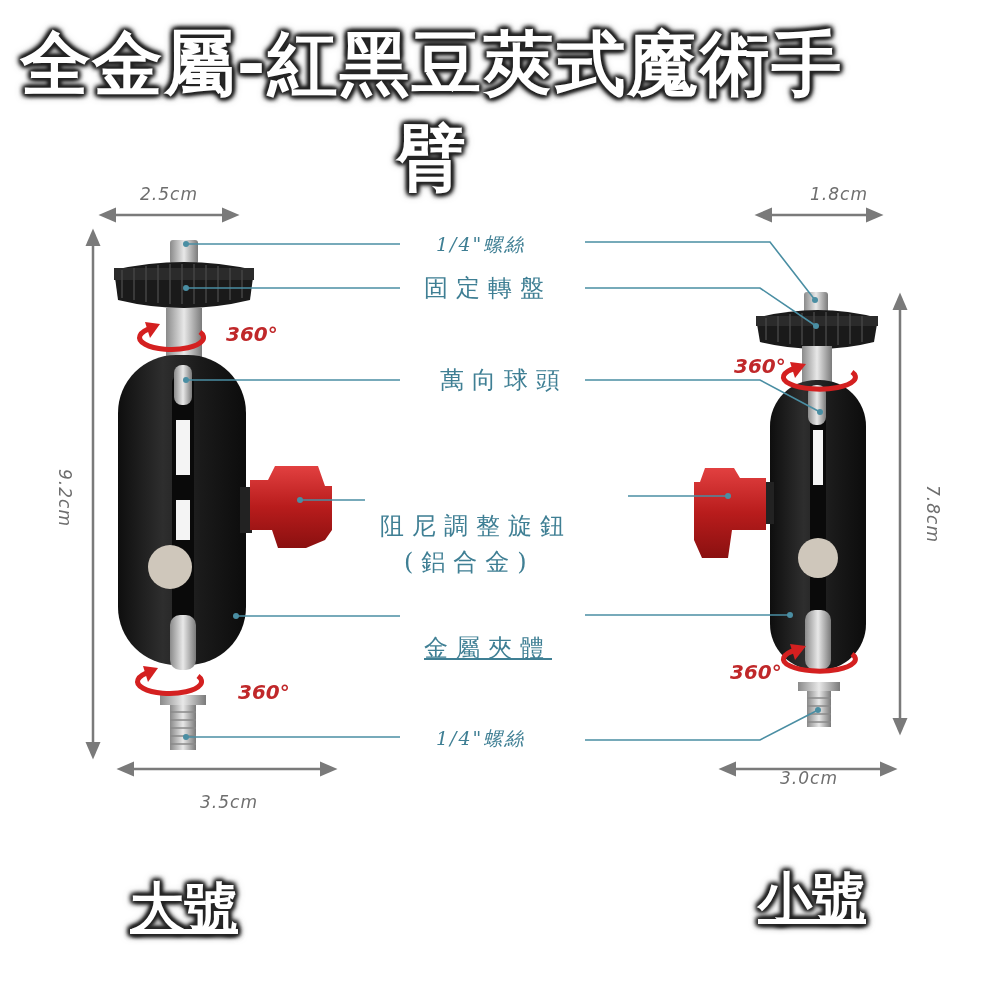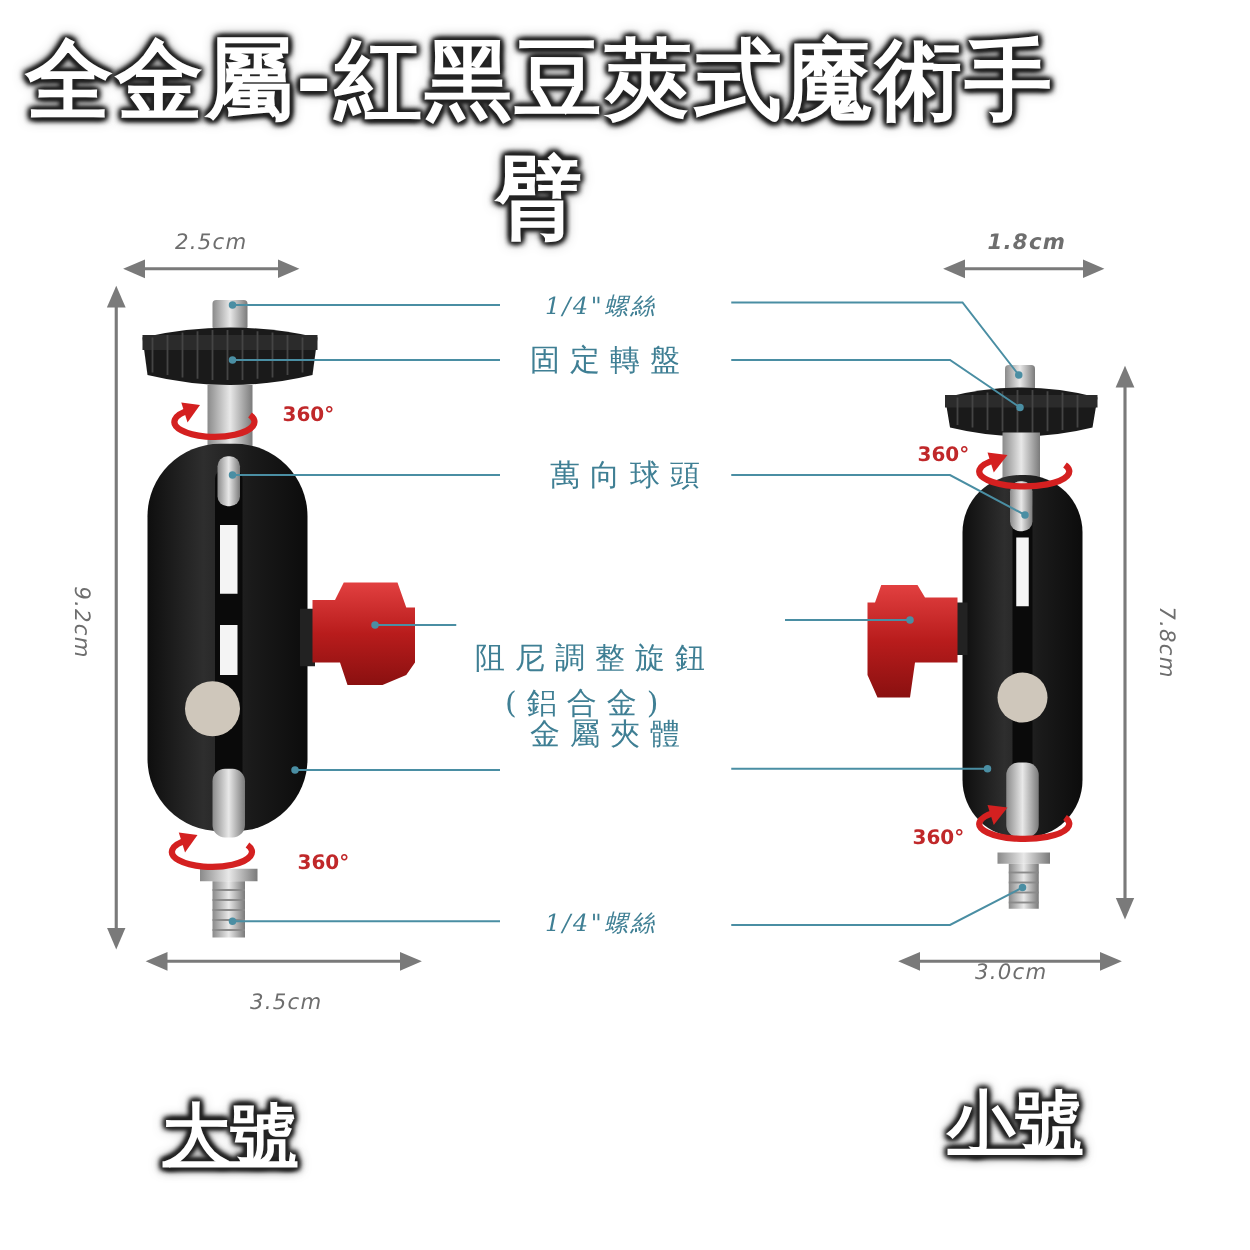--- a/index.html
+++ b/index.html
@@ -6,21 +6,21 @@
   body{width:1000px;height:1000px;position:relative;overflow:hidden;font-family:"DejaVu Sans",sans-serif;}
   .title{position:absolute;left:0;top:18px;width:864px;text-align:center;font-size:70px;font-weight:bold;color:#ffffff;
     letter-spacing:2px;
     text-shadow:0 0 3px #222,0 0 6px #333,2px 2px 4px #111,-2px -2px 4px #111,2px -2px 4px #111,-2px 2px 4px #111,0 0 10px #555;}
   .size-label{position:absolute;font-size:54px;font-weight:bold;color:#fff;
     text-shadow:0 0 3px #222,0 0 6px #333,2px 2px 4px #111,-2px -2px 4px #111,2px -2px 4px #111,-2px 2px 4px #111,0 0 10px #555;text-decoration:underline;}
   .dim{position:absolute;color:#6e6e6e;font-size:17px;font-style:italic;font-family:"DejaVu Sans",sans-serif;letter-spacing:1px;}
   .dim.vert{transform:rotate(90deg);transform-origin:center;}
   .hand{position:absolute;color:#3f7f94;font-size:24px;font-family:"DejaVu Serif",serif;letter-spacing:8px;white-space:nowrap;}
   .hand.small{font-size:19px;letter-spacing:2px;font-style:italic;}
-  .deg{position:absolute;color:#c0282a;font-size:16px;font-weight:bold;font-family:"DejaVu Sans",sans-serif;}
+  .deg{position:absolute;color:#c0282a;font-size:20px;font-style:italic;font-weight:bold;font-family:"DejaVu Sans",sans-serif;}
   svg.overlay{position:absolute;left:0;top:0;}
 </style>
 </head>
 <body>
 
 <div class="title">全金屬-紅黑豆莢式魔術手臂</div>
 
 <svg class="overlay" width="1000" height="1000" viewBox="0 0 1000 1000">
   <defs>
     <marker id="arr" markerWidth="8" markerHeight="8" refX="4" refY="4" orient="auto-start-reverse">
@@ -186,31 +186,31 @@
     <circle cx="728" cy="496" r="3"></circle>
       <circle cx="790" cy="615" r="3"></circle>
       <circle cx="818" cy="710" r="3"></circle>
   </g>
 </svg>
 
 <div class="dim" style="left:140px;top:184px;text-align:right;">2.5cm</div>
 <div class="dim vert" style="left:36px;top:488px;">9.2cm</div>
 <div class="dim" style="left:200px;top:792px;">3.5cm</div>
 
-<div class="dim" style="left:790px;top:184px;font-weight:bold;">1.8cm</div>
+<div class="dim" style="left:810px;top:184px;">1.8cm</div>
 <div class="dim vert" style="left:904px;top:504px;">7.8cm</div>
 <div class="dim" style="left:780px;top:768px;">3.0cm</div>
 
 <div class="deg" style="left:226px;top:322px;">360°</div>
 <div class="deg" style="left:238px;top:680px;">360°</div>
 <div class="deg" style="left:734px;top:354px;">360°</div>
 <div class="deg" style="left:730px;top:660px;">360°</div>
 
 <div class="hand small" style="left:436px;top:232px;">1/4"螺絲</div>
 <div class="hand" style="left:424px;top:272px;">固定轉盤</div>
 <div class="hand" style="left:440px;top:364px;">萬向球頭</div>
 <div class="hand" style="left:380px;top:482px;margin-top:28px;">阻尼調整旋鈕</div>
 <div class="hand" style="left:404px;top:522px;margin-top:24px;">(鋁合金)</div>
-<div class="hand" style="left:424px;top:571px;">金屬夾體</div>
+<div class="hand" style="left:424px;top:632px;text-decoration:underline;">金屬夾體</div>
 <div class="hand small" style="left:436px;top:726px;">1/4"螺絲</div>
 
 <div class="size-label" style="left:130px;top:872px;">大號</div>
 <div class="size-label" style="left:758px;top:862px;">小號</div>
 
 </body></html>

